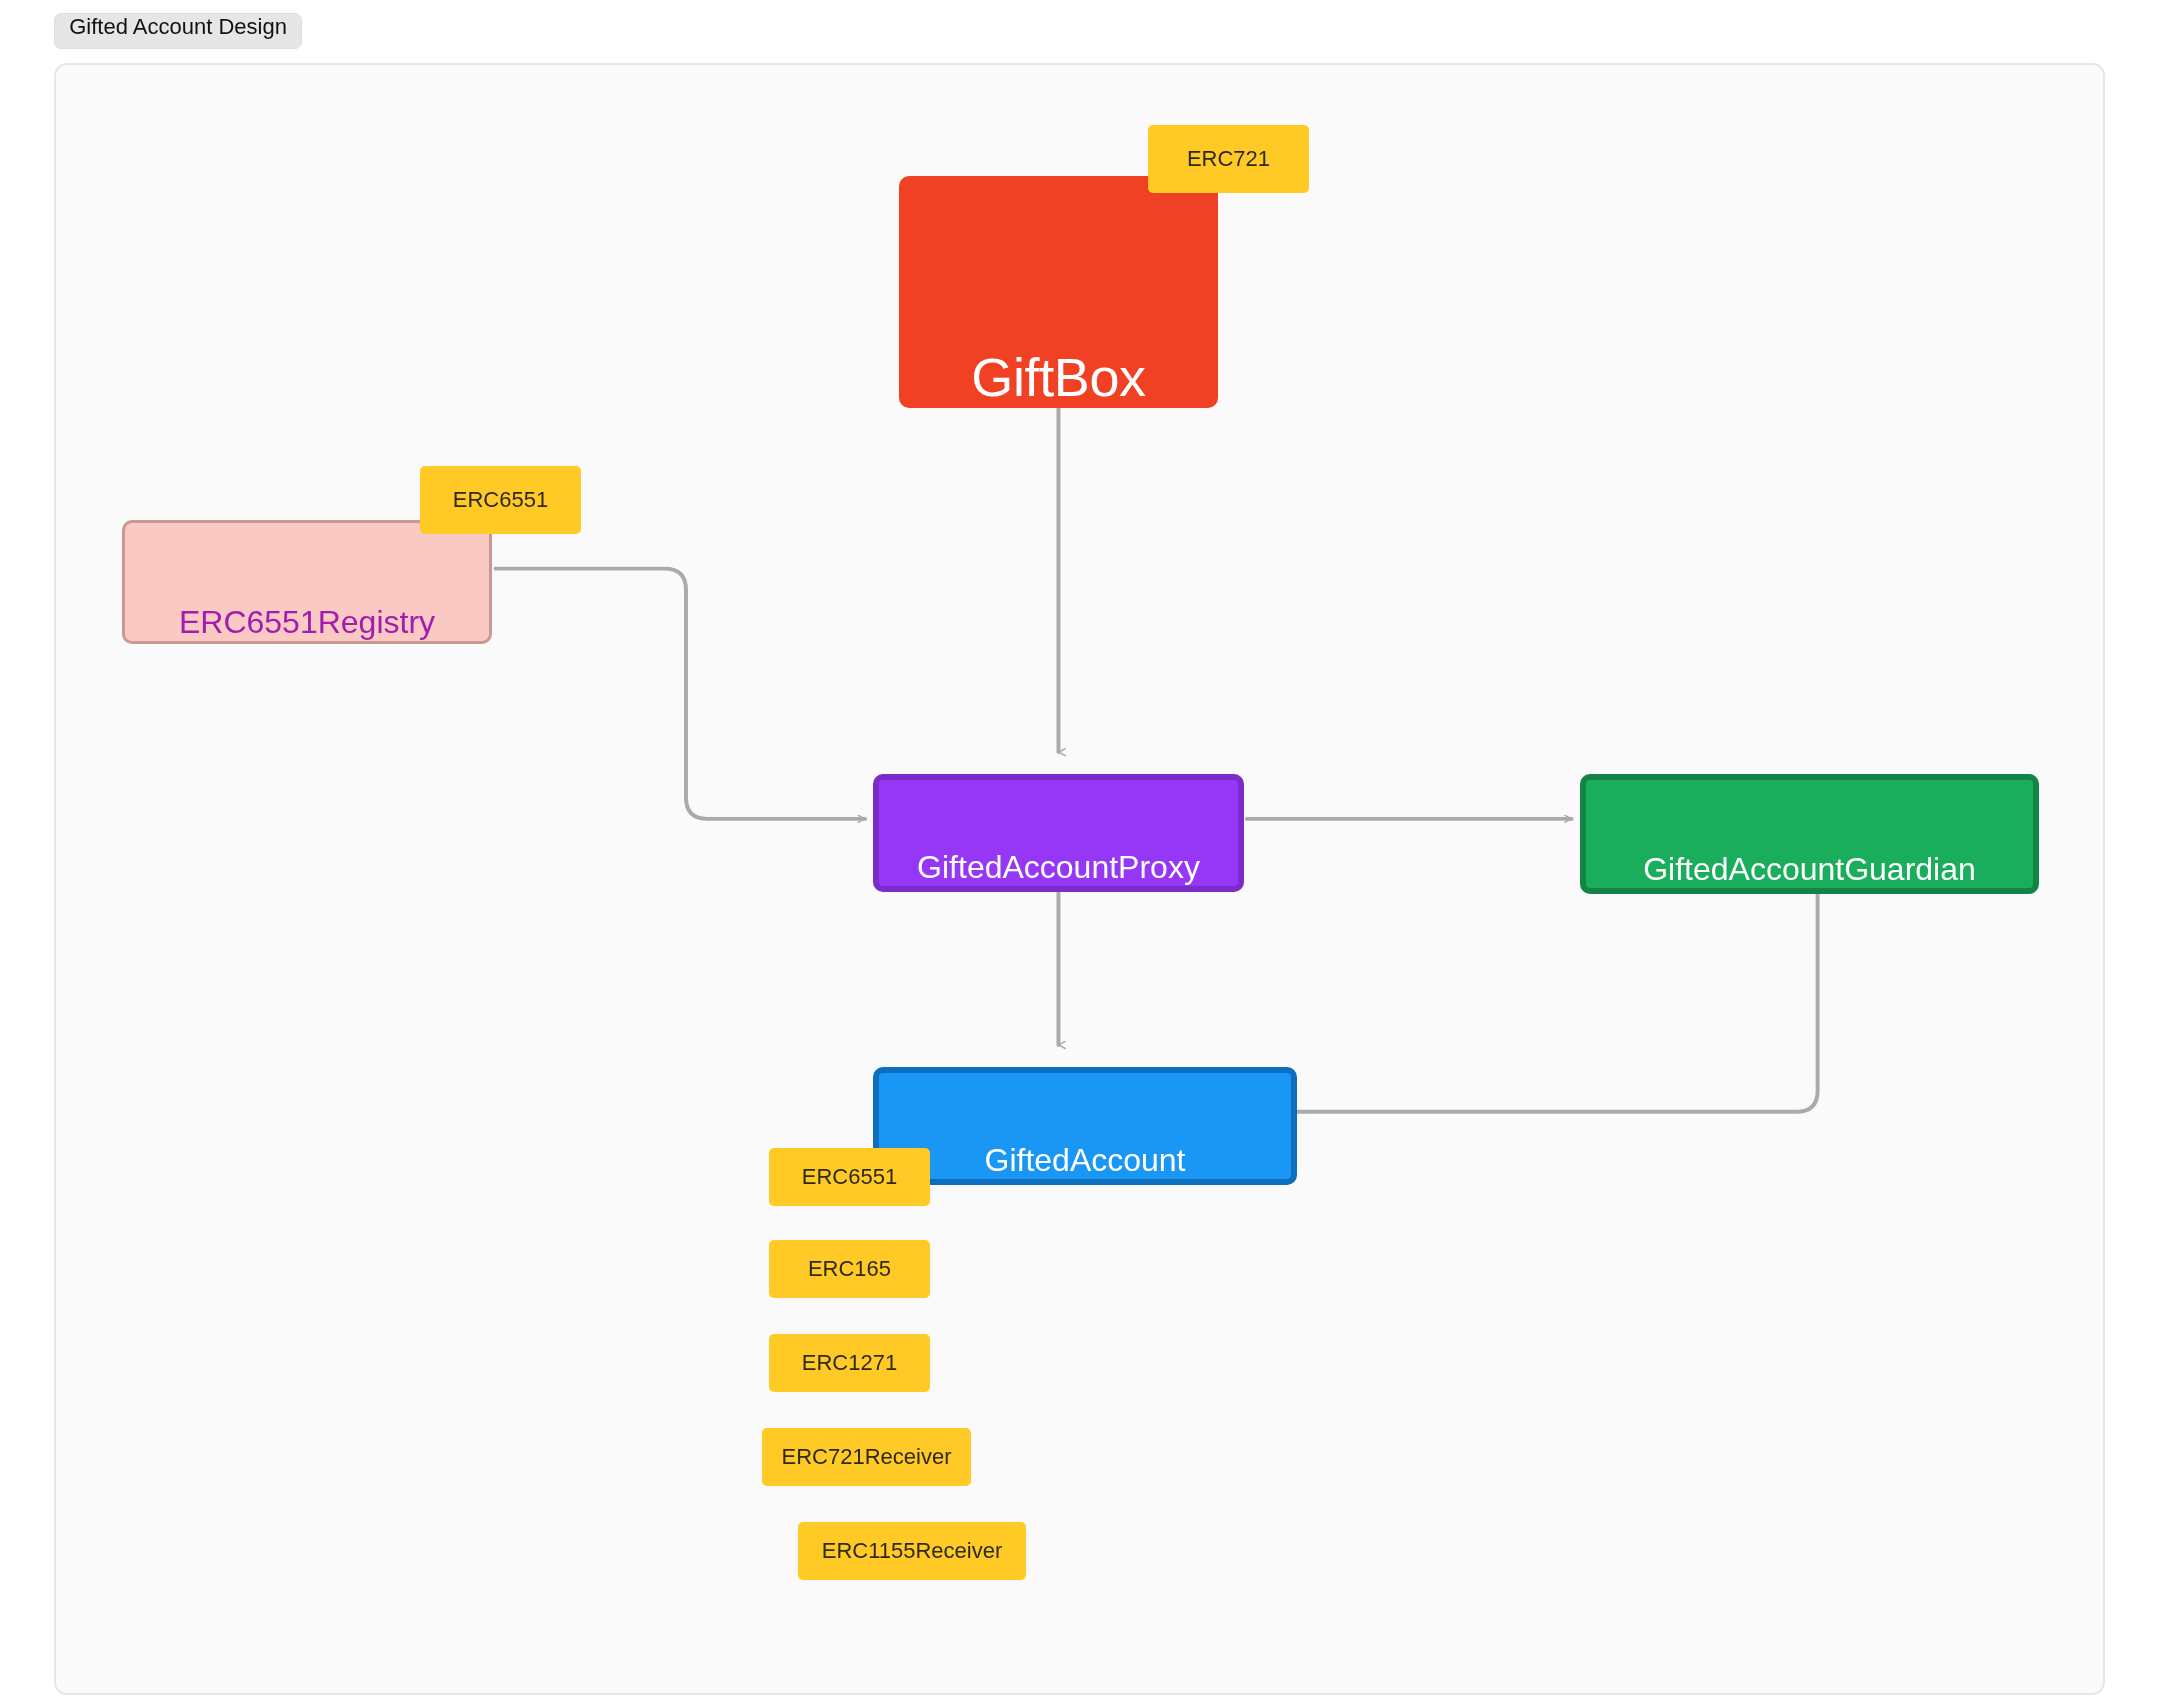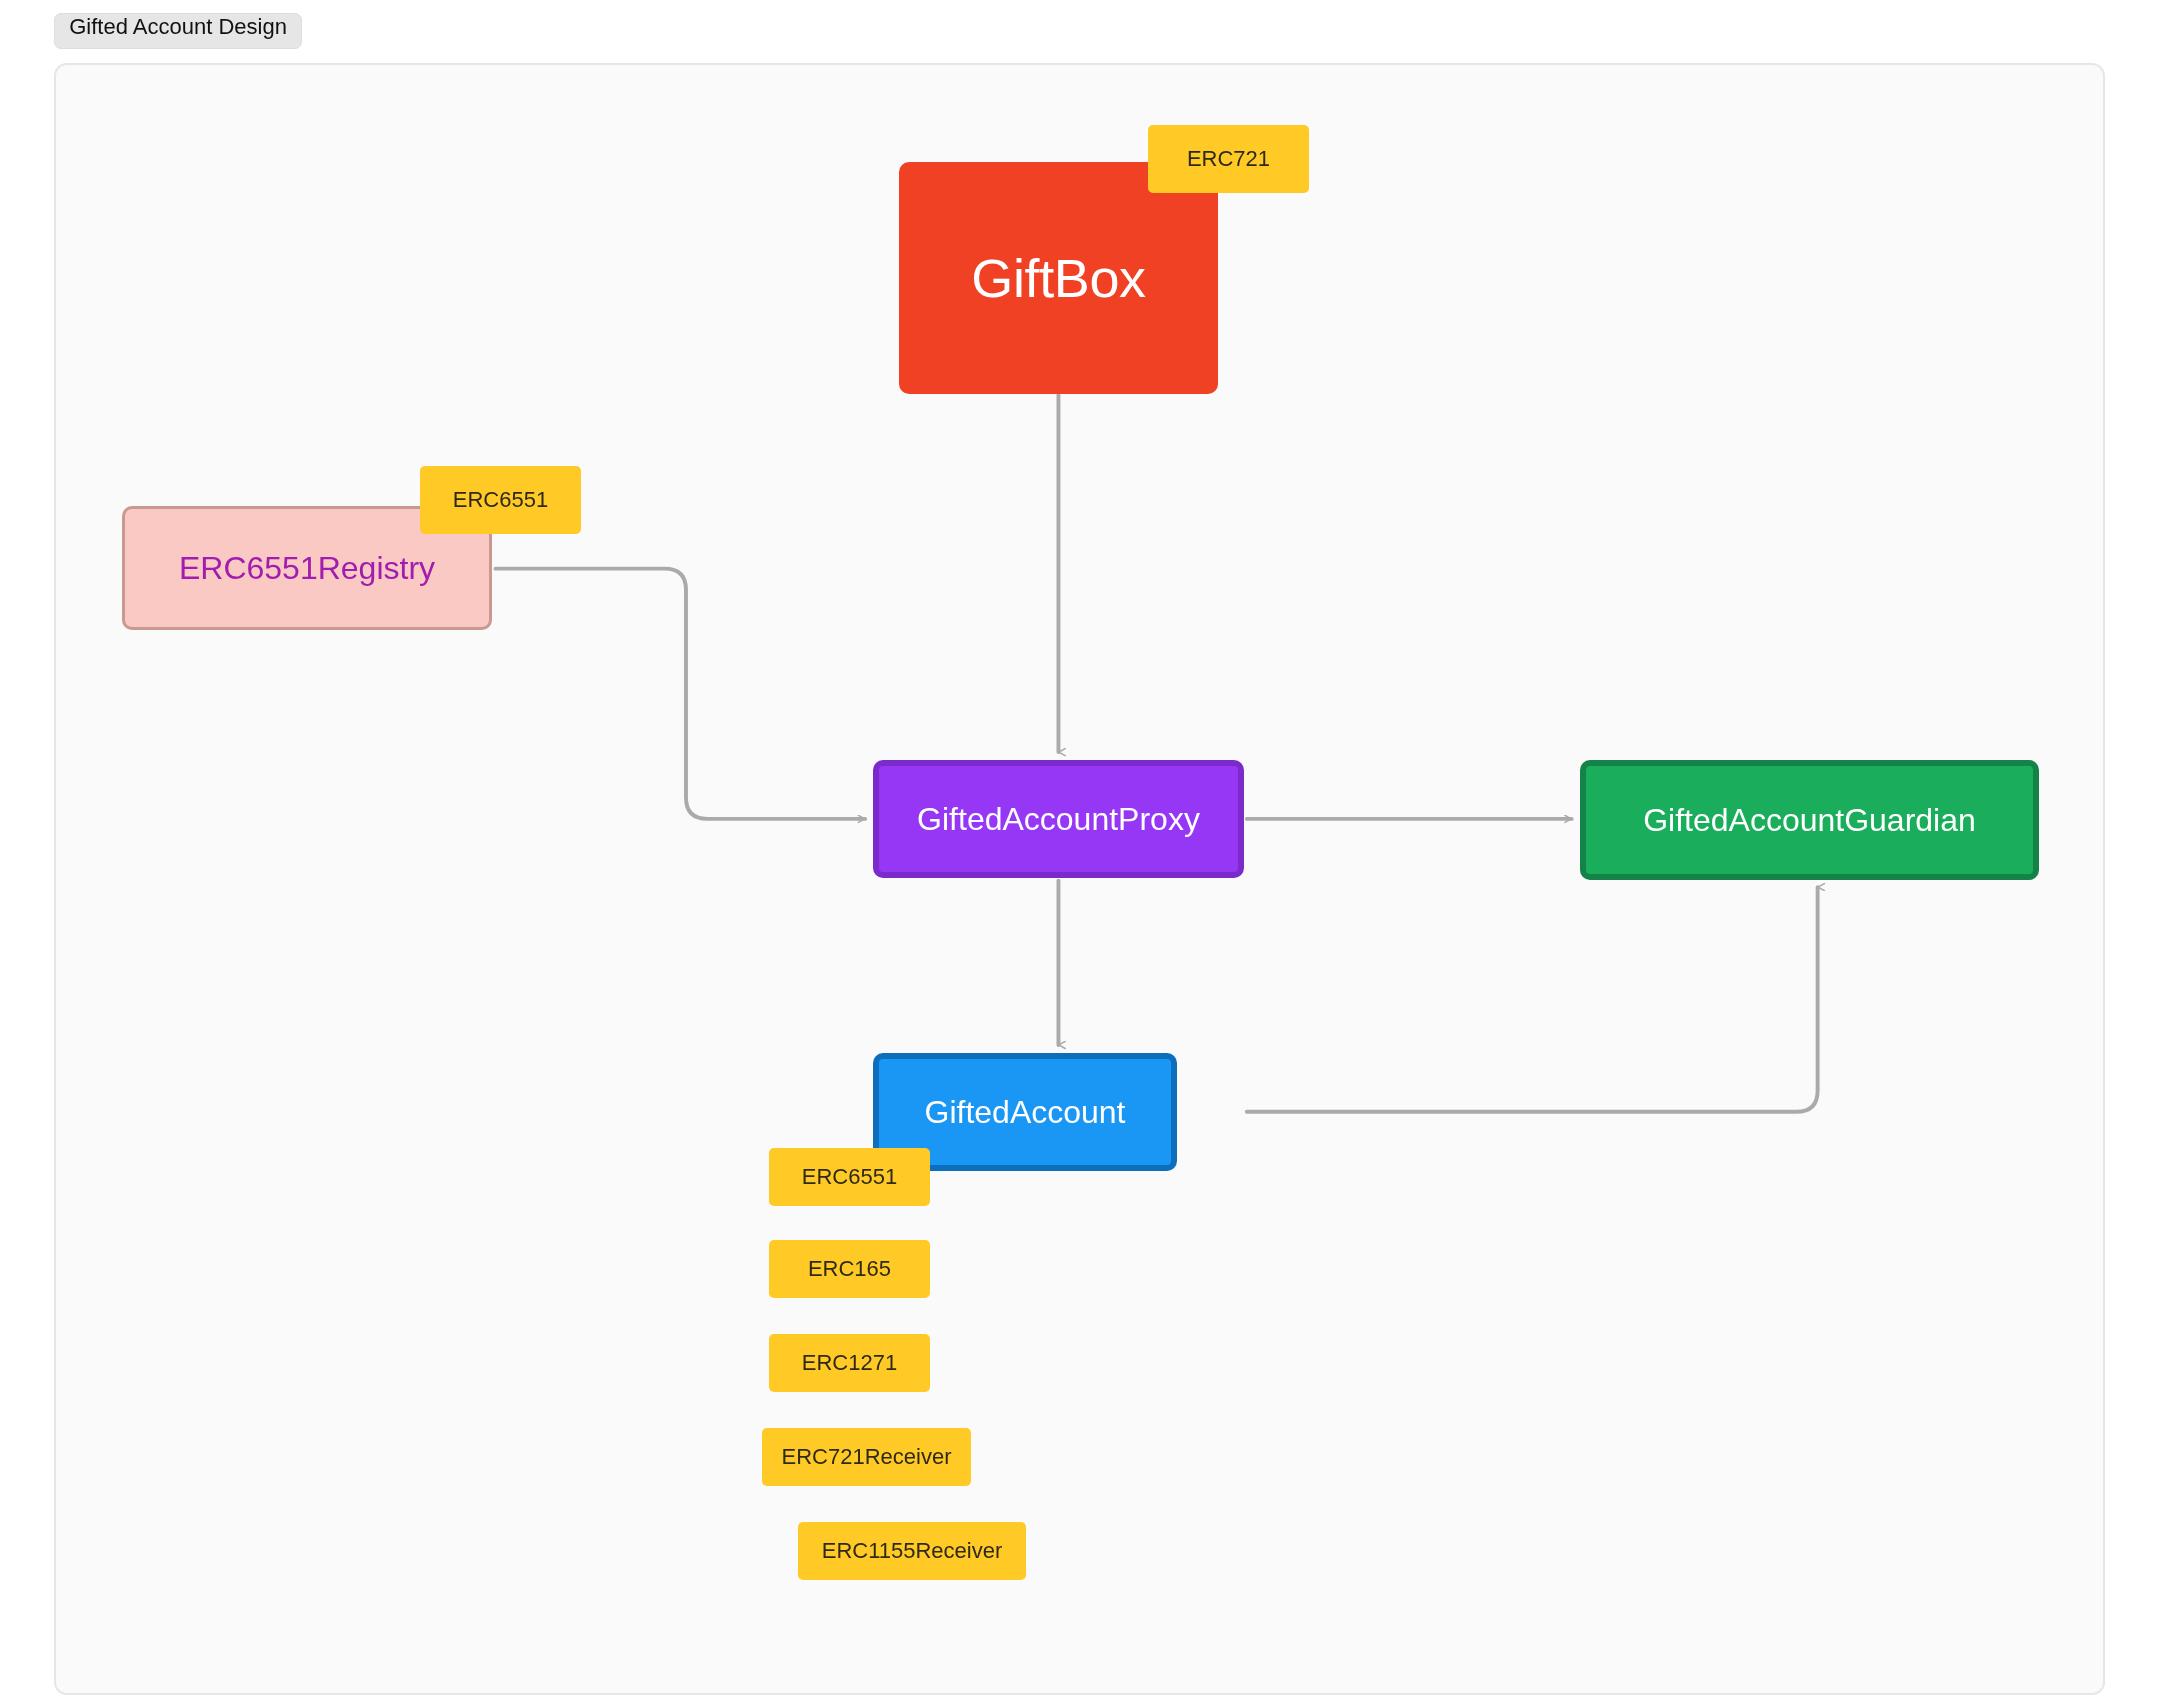--- a/index.html
+++ b/index.html
@@ -50,25 +50,26 @@
     position: absolute;
     left: 0;
     top: 0;
     width: 2161px;
     height: 1706px;
   }
   
   .node {
     position: absolute;
     display: flex;
-    align-items: center;
+    align-items: flex-end;
     justify-content: center;
     box-sizing: border-box;
     text-align: center;
     line-height: 1.15;
+    margin-top: 14px;
   }
   .node-giftbox {
     border-radius: 10px;
     font-size: 54px;
     letter-spacing: -0.4px;
   }
   .node-std {
     border-radius: 10px;
     font-size: 32px;
   }
@@ -142,21 +143,21 @@
   <div class="node node-std" style="left:873px; top:760px; width:371px; height:118px;
               background:#9537f5; color:#ffffff; border:6.4px solid #7b2bc9;">
     <span>GiftedAccountProxy</span>
   </div>
 
   <div class="node node-std" style="left:1580px; top:760px; width:459px; height:120px;
               background:#1aae5c; color:#ffffff; border:6.4px solid #148348;">
     <span>GiftedAccountGuardian</span>
   </div>
 
-  <div class="node node-std" style="left:873px; top:1053px; width:304px; height:118px;
+  <div class="node node-std" style="left:873px; top:1053px; width:424px; height:118px;
               background:#1a96f5; color:#ffffff; border:6.4px solid #0d6ebd;">
     <span>GiftedAccount</span>
   </div>
 
   <div class="badge" style="left:1148px; top:125px; width:161px; height:68px;">
     <span>ERC721</span>
   </div>
 
   <div class="badge" style="left:420px; top:466px; width:161px; height:68px;">
     <span>ERC6551</span>

